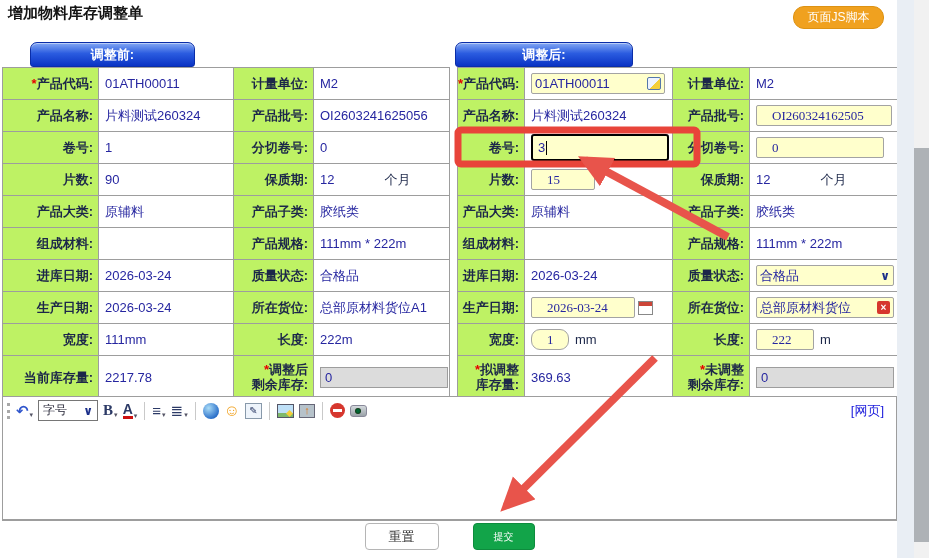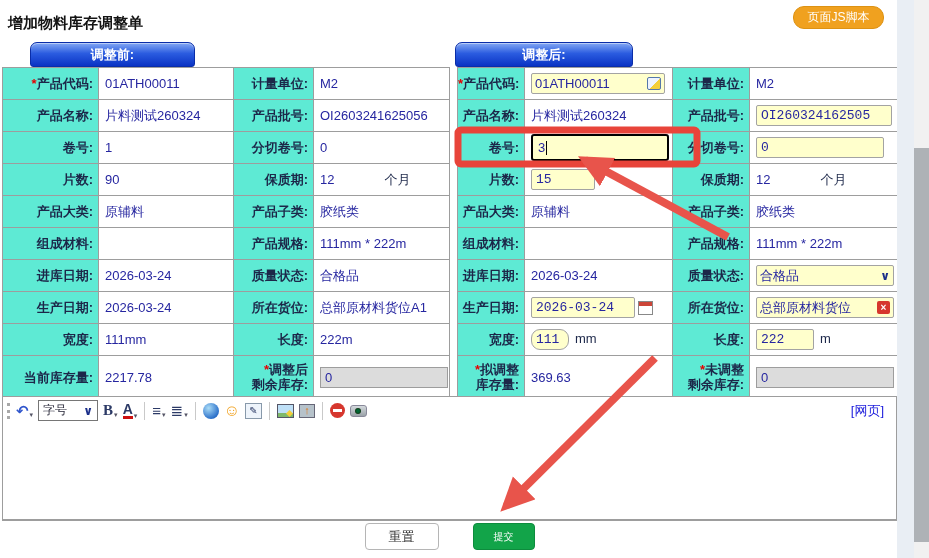--- a/index.html
+++ b/index.html
@@ -1,46 +1,46 @@
 <!DOCTYPE html>
 <html><head>
 <meta charset="utf-8">
 <style>
   *{box-sizing:border-box;margin:0;padding:0}
   html,body{background:#fff}
   body{font-family:"Liberation Sans","DejaVu Sans",sans-serif}
   #screen{position:relative;width:929px;height:558px;background:#fff;overflow:hidden}
 
-  .title{position:absolute;left:8px;top:14px;font-size:15px;font-weight:bold;color:#141414}
+  .title{position:absolute;left:8px;top:4px;font-size:15px;font-weight:bold;color:#141414}
   .jsbtn{position:absolute;left:793px;top:6px;width:91px;height:23px;background:#f0a11f;
          border:1px solid #dd9213;border-radius:11px;color:#fff;font-size:12px;cursor:pointer;
          font-family:inherit}
 
   .tab{position:absolute;top:42px;height:25px;color:#fff;font-size:13px;font-weight:bold;
        text-align:center;line-height:23px;border:1px solid #0a2da8;border-radius:7px 7px 3px 3px;
        background:linear-gradient(180deg,#84a8f4 0%,#2b5ce0 45%,#0a33c4 100%);
        box-shadow:inset 0 1px 0 rgba(255,255,255,.45)}
   .tab1{left:30px;width:165px}
   .tab2{left:455px;width:178px}
 
   table.grid{position:absolute;top:67px;border-collapse:collapse;table-layout:fixed;font-size:13px}
   #t-before{left:2px;width:447px}
   #t-after{left:457px;width:440px}
   .grid td{border:1px solid #9d9d9d;height:32px;vertical-align:middle;overflow:hidden;white-space:nowrap}
   .grid tr.tall td{height:43px}
-  td.lbl{background:#5eead4;text-align:right;padding-right:5px;color:#1c2749;font-weight:bold;
+  td.lbl{background:#bef264;text-align:right;padding-right:5px;color:#1c2749;font-weight:bold;
          line-height:15px}
   td.val{background:#fff;padding-left:6px;color:#2626a0}
   .red{color:#e60000}
   .star{color:#e60000}
   .unit{margin-left:50px;color:#1c2749}
   .unit2{margin-left:6px;color:#1c2749}
 
   input.yl{background:#ffffcc;border:1px solid #a3a3a3;border-radius:2px;height:21px;
-           font-size:13px;color:#2626a0;padding:0 4px;font-family:Liberation Mono, monospace}
+           font-size:13px;color:#2626a0;padding:0 15px;font-family:Liberation Serif, serif}
   input.dis{background:#dcdcdc;border:1px solid #9d9d9d;height:21px;font-size:13px;
             color:#2626a0;padding:0 4px;font-family:inherit}
   .fakein{display:inline-flex;align-items:center;background:#ffffcc;border:1px solid #a3a3a3;
           border-radius:2px;height:21px;font-size:13px;color:#2626a0;padding:0 3px;
           vertical-align:middle;position:relative}
   .focusin{display:inline-flex;align-items:center;background:#ffffcc;border:2px solid #000;
            border-radius:3px;height:27px;width:138px;padding:0 5px;font-size:13px;color:#2626a0;
            vertical-align:middle}
   .caretbar{display:inline-block;width:1px;height:14px;background:#000;margin-left:1px}
   .fakesel{justify-content:space-between;width:138px}

